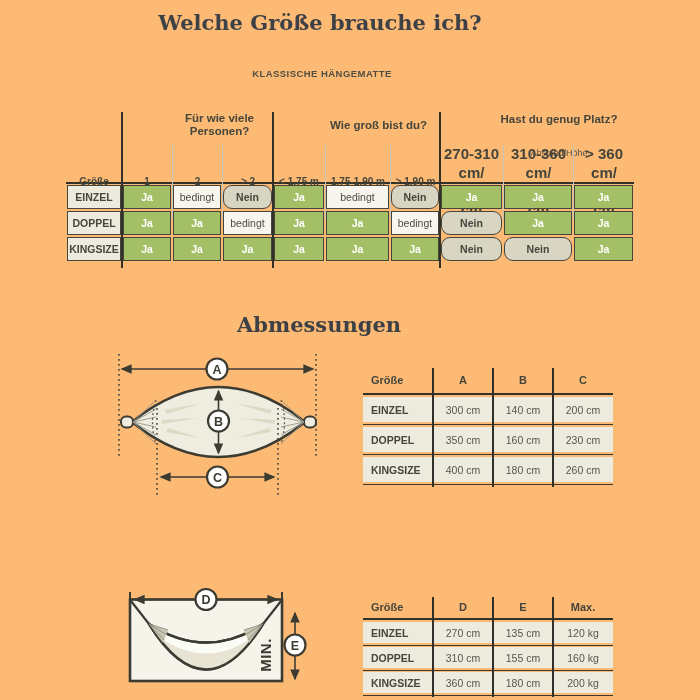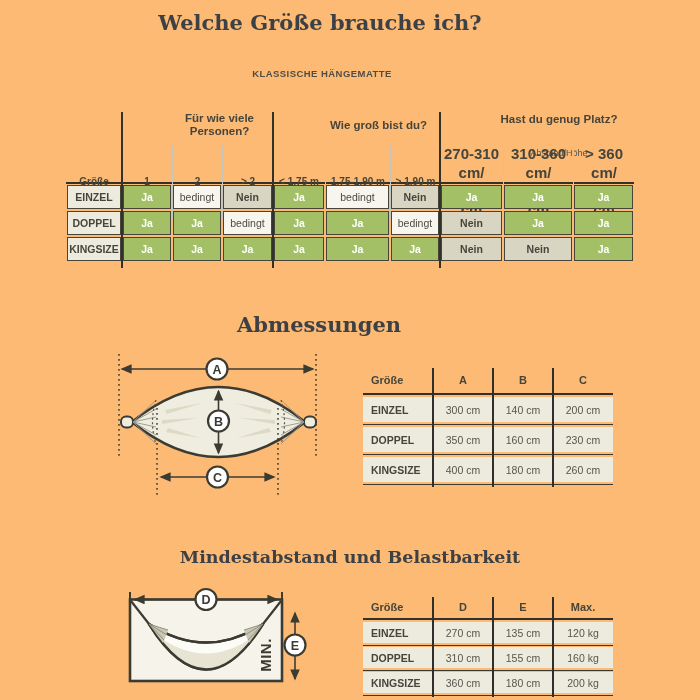--- a/index.html
+++ b/index.html
@@ -28,21 +28,21 @@
   .bt-sub .sc.small{font-size:15px;}
   .bt-sub .sc.lsep{border-left:1px solid #c6c5bb;}
   .bt-hr{height:2px;background:#32322b;}
   .bt-body{display:grid;grid-template-columns:56px 50px 50px 51px 52px 65px 50px 63px 70px 61px;}
   .bt-body .cell{padding:1px;}
   .cell .in{height:24px;border:1px solid #45453b;display:flex;align-items:center;justify-content:center;
             font-size:10.5px;}
   .in.lab{background:#edeade;font-weight:bold;color:#45453b;}
   .c-ja{background:#a4c067;color:#fff;font-weight:bold;font-size:12.5px;}
   .c-bed{background:#f7f5ee;color:#4c4c42;}
-  .c-nein{background:#d9d5c3;color:#45453b;font-weight:bold;}
+  .c-nein{background:#d9d5c3;color:#45453b;font-weight:bold;border-radius:9px;}
   .vline{position:absolute;top:0;width:2px;background:#32322b;}
 
   
   .mini{position:absolute;width:250px;}
   .mhead{display:grid;grid-template-columns:70px 60px 60px 60px;height:24px;align-items:center;}
   .mhead .hc{text-align:center;font-weight:bold;font-size:11px;color:#45453b;}
   .mhead .hc:first-child{text-align:left;padding-left:8px;}
   .msep-th{height:2px;background:#32322b;margin:1px 0 2px;}
   .mrow{display:grid;grid-template-columns:70px 60px 60px 60px;height:25px;}
   .mrow .rc{height:100%;display:flex;align-items:center;justify-content:center;background:#edeade;
@@ -272,21 +272,20 @@
       <div class="rc">400 cm</div>
       <div class="rc">180 cm</div>
       <div class="rc">260 cm</div>
     </div>
     <div class="msep"></div>
     <div class="mv" style="left:69px;height:119px;"></div>
     <div class="mv" style="left:129px;height:119px;"></div>
     <div class="mv" style="left:189px;height:119px;"></div>
   </div>
 
-  <div class="abs h-serif" id="cl-heading">Mindestabstand und Belastbarkeit</div>
 
   <svg class="abs" style="left:108px;top:585px;" width="200" height="115" viewBox="0 0 200 115">
 
     <rect x="22" y="14.5" width="152" height="81.5" fill="#f5f3ea" stroke="#3b3b32" stroke-width="2.6"></rect>
 
     <path d="M22 7 V20 M174 7 V20" stroke="#3b3b32" stroke-width="2"></path>
     <line x1="27" y1="14.5" x2="169" y2="14.5" stroke="#3b3b32" stroke-width="1.6" marker-start="url(#ah)" marker-end="url(#ah)"></line>
 
     <path d="M23 16 L41 39 M173 16 L155 39" stroke="#3b3b32" stroke-width="2.2" fill="none"></path>
 

